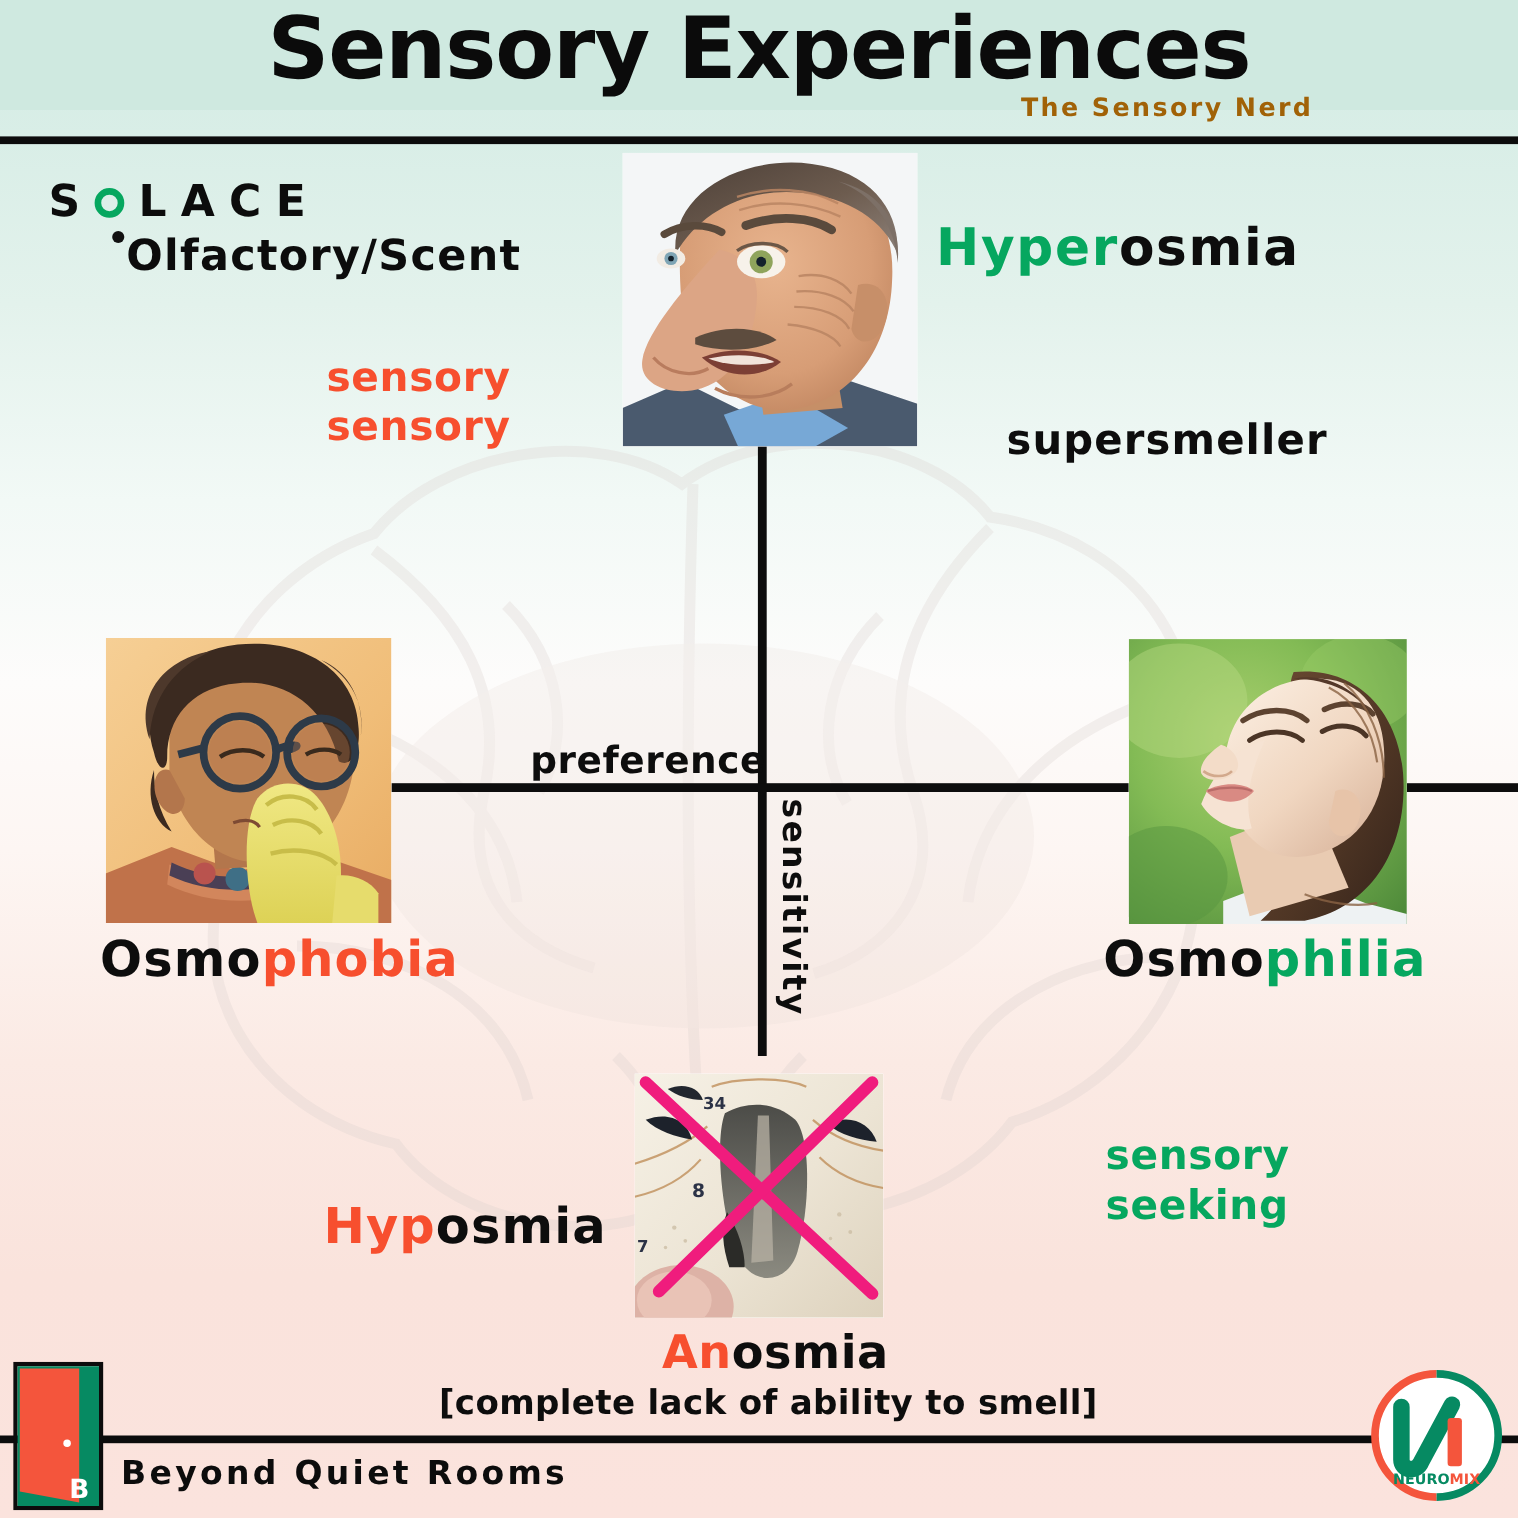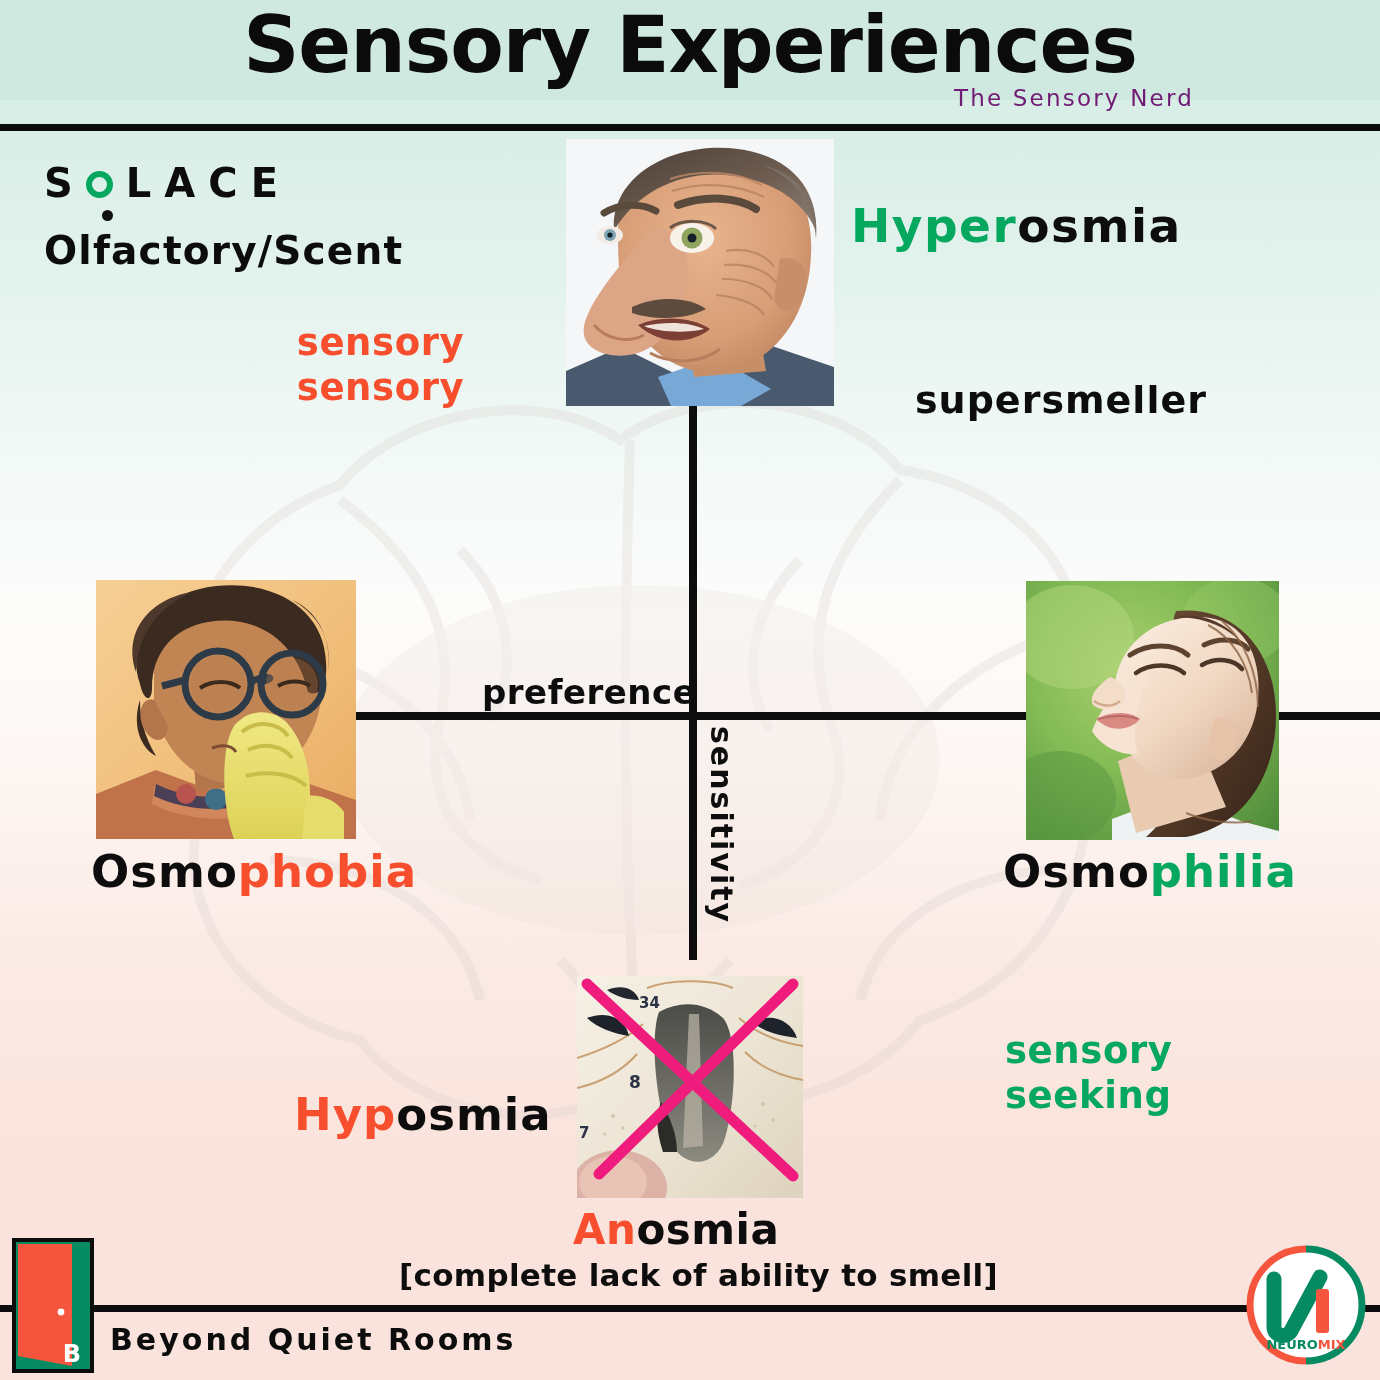--- a/index.html
+++ b/index.html
@@ -47,24 +47,24 @@
     font-family:"DejaVu Sans", sans-serif;
     font-weight:bold;
     font-size:78px;
     letter-spacing:-1px;
     color:#0b0b0b;
     line-height:1.0;
   }
   .header-sub {
     position:absolute;
     right:186px; top:85px;
-    font-weight:normal;
+    font-weight:bold;
     font-size:23px;
     letter-spacing:2.2px;
-    color:#701a75;
+    color:#a16207;
   }
   .header-rule {
     position:absolute; left:0; top:124px;
     width:1380px; height:7px;
     background:#0c0c0c;
   }
 
   
   .solace {
     position:absolute; left:44px; top:160px;
@@ -90,25 +90,26 @@
     top:1px;
   }
   .solace-dot {
     position:absolute;
     left:58px; top:50px;
     width:11px; height:11px;
     border-radius:50%;
     background:#111;
   }
   .solace-sense {
-    margin-top:22px;
+    margin-top:4px;
     font-weight:bold;
     font-size:39px;
     letter-spacing:1.2px;
     color:#0c0c0c;
+    text-align:right;
   }
 
   
   .axis-v {
     position:absolute;
     left:689px; top:404px;
     width:8px; height:556px;
     background:#0d0d0d;
   }
   .axis-h {
@@ -165,21 +166,21 @@
   .osmophilia {
     left:1003px; top:845px;
     font-size:45px; letter-spacing:1px;
   }
   .hyposmia {
     left:280px; top:1088px;
     font-size:45px; letter-spacing:1px;margin-left:14px;
   }
   .anosmia {
     left:573px; top:1205px;
-    width:235px; text-align:left;
+    width:235px; text-align:right;
     font-size:42px; letter-spacing:0.5px;
   }
   .anosmia-note {
     left:398px; top:1257px;
     width:600px; text-align:right;
     font-size:31px; letter-spacing:0.3px;
   }
   .green { color:#06a75f; }
   .orange { color:#f74f2e; }
   .black { color:#0d0d0d; }

